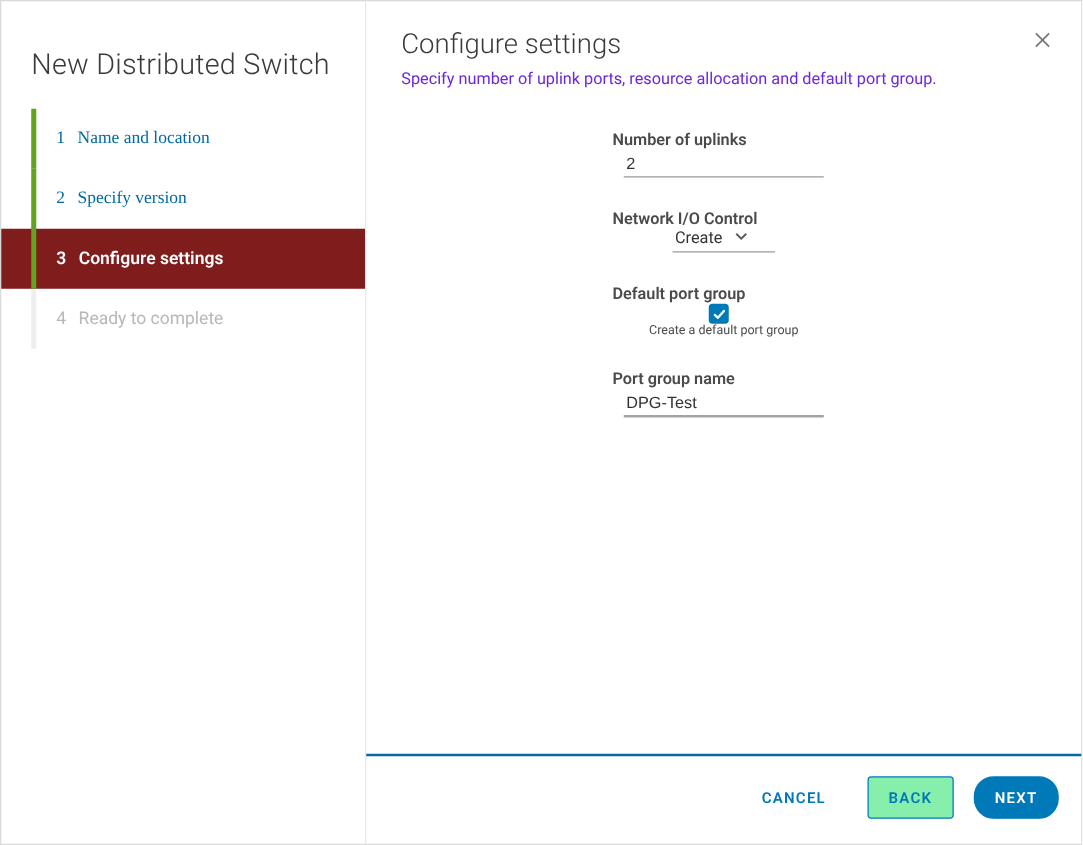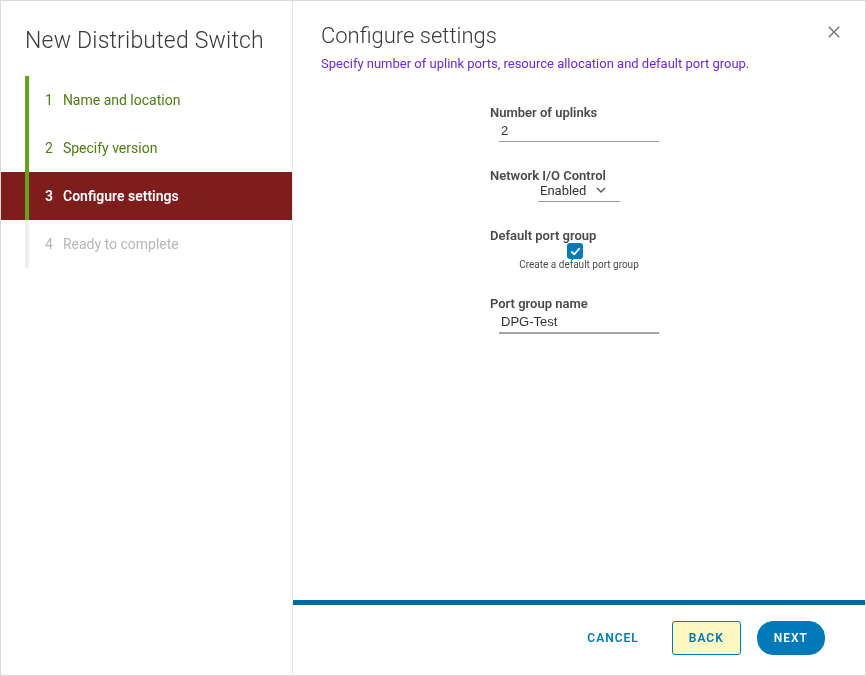--- a/index.html
+++ b/index.html
@@ -7,21 +7,21 @@
   .dialog {
     width: 866px; height: 676px;
     border: 1px solid #d9d9d9;
     display: flex;
     position: relative;
   }
   
   .sidebar {
     width: 292px;
     border-right: 1px solid #e8e8e8;
-    padding: 26px 0 0 0;
+    padding: 37px 0 0 0;
   }
   .sidebar-title {
     font-size: 23px;
     font-weight: 300;
     color: #3a3a3a;
     padding: 0 24px 22px 24px;
     letter-spacing: 0.2px;
   }
   .steps {
     list-style: none;
@@ -36,21 +36,22 @@
     background: #eeeeee;
   }
   .step {
     position: relative;
     padding: 16px 24px 16px 44px;
     font-size: 14px;
     color: #747474;
     cursor: default;
   }
   .step.done {
-    color: #4d7c0f;
+    color: #0369a1;
+    font-family: Liberation Serif, serif;
   }
   .step.done::before,
   .step.active::before {
     content: "";
     position: absolute;
     left: 24px; top: 0; bottom: 0;
     width: 4px;
     background: #62a420;
   }
   .step.active {
@@ -137,22 +138,22 @@
     align-items: center; justify-content: center;
     margin-right: 8px;
     cursor: pointer;
     flex-shrink: 0;
   }
   .checkbox svg { width: 11px; height: 11px; stroke: #fff; }
   .check-label { color: #4a4a4a; font-size: 10px; }
   
   .footer {
     margin-top: auto;
-    border-top: 5px solid #0369a1;
-    padding: 16px 40px 20px 0;
+    border-top: 2px solid #0369a1;
+    padding: 16px 18px 20px 0;
     display: flex;
     justify-content: flex-end;
     gap: 16px;
     margin-left: -28px;
     margin-right: -28px;
   }
   .btn {
     font-size: 12px;
     font-weight: 600;
     letter-spacing: 1px;
@@ -162,21 +163,21 @@
     text-transform: uppercase;
     border: 1px solid transparent;
   }
   .btn-link {
     color: #0079b8;
     background: transparent;
     border-color: transparent;
   }
   .btn-outline {
     color: #0079b8;
-    background: #fef9c3;
+    background: #86efac;
     border-color: #0079b8;
   }
   .btn-primary {
     color: #fff;
     background: #0079b8;
     border-color: #0079b8;
     border-radius: 16px;
   }
 </style>
 </head>
@@ -214,21 +215,21 @@
     <div class="subtitle">Specify number of uplink ports, resource allocation and default port group.</div>
 
     <div class="form-row">
       <div class="form-label">Number of uplinks</div>
       <input class="text-input" type="text" value="2" style="">
     </div>
 
     <div class="form-row">
       <div class="form-label">Network I/O Control</div>
       <div class="select-wrap">
-        <span class="sel-label">Enabled</span>
+        <span class="sel-label">Create</span>
         <span class="caret">
           <svg viewBox="0 0 10 10" fill="none" stroke="#5a5a5a" stroke-width="1.5">
               <polyline points="1,3 5,7 9,3"></polyline>
             </svg>
         </span>
       </div>
     </div>
 
     <div class="form-row">
       <div class="form-label">Default port group</div>

